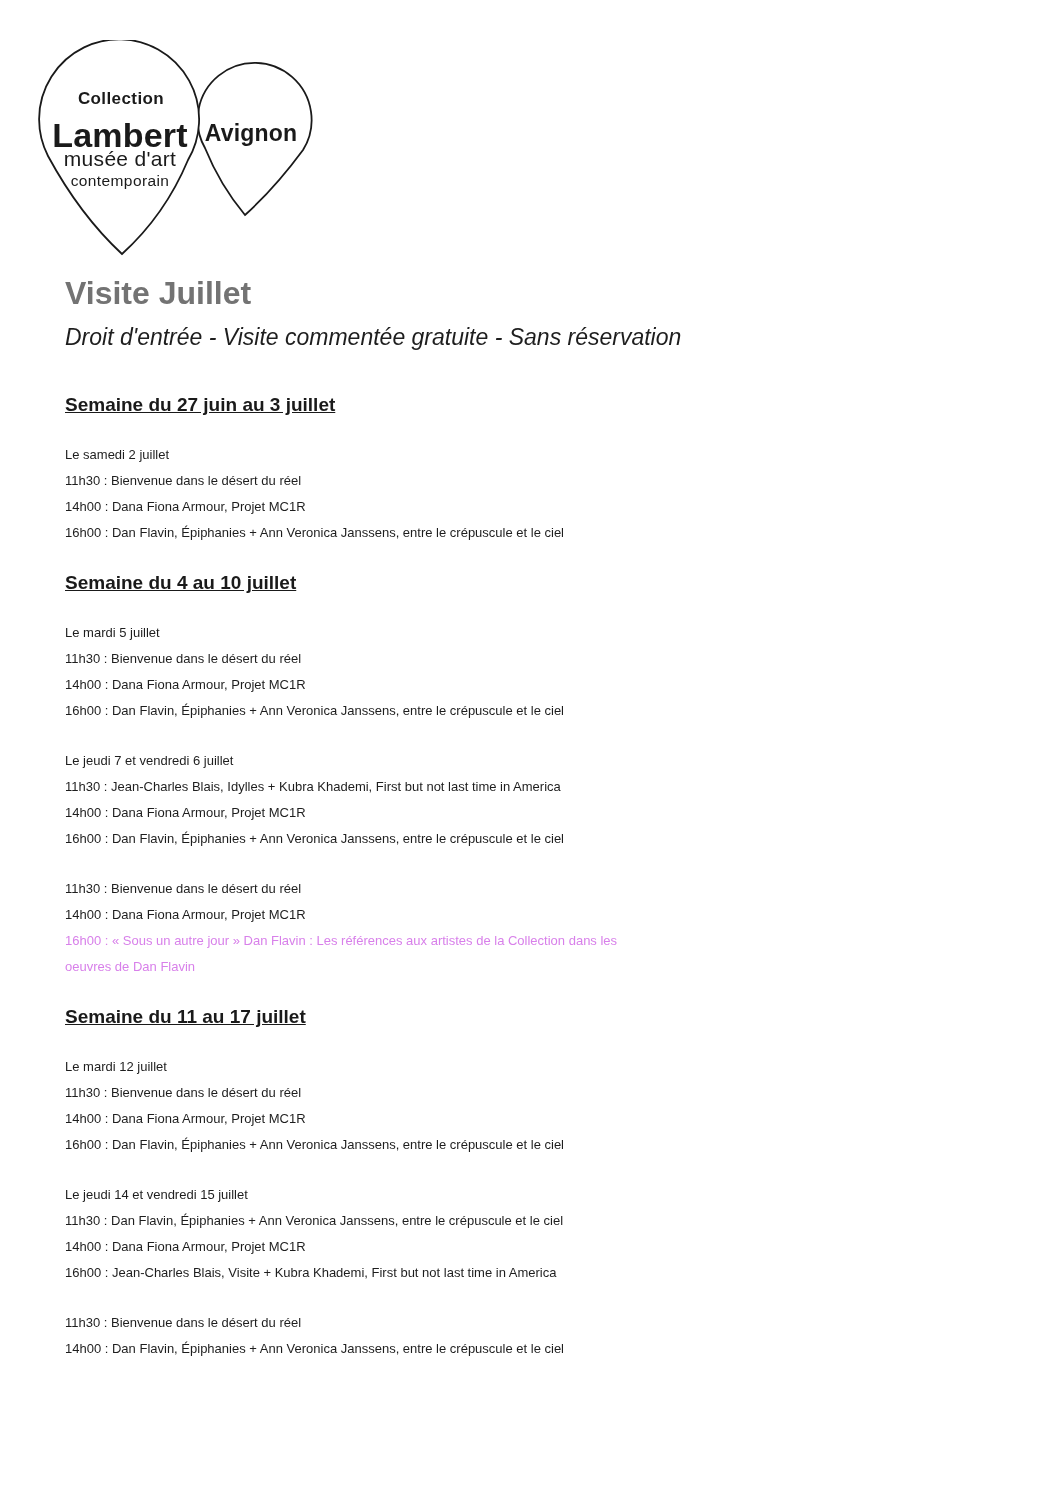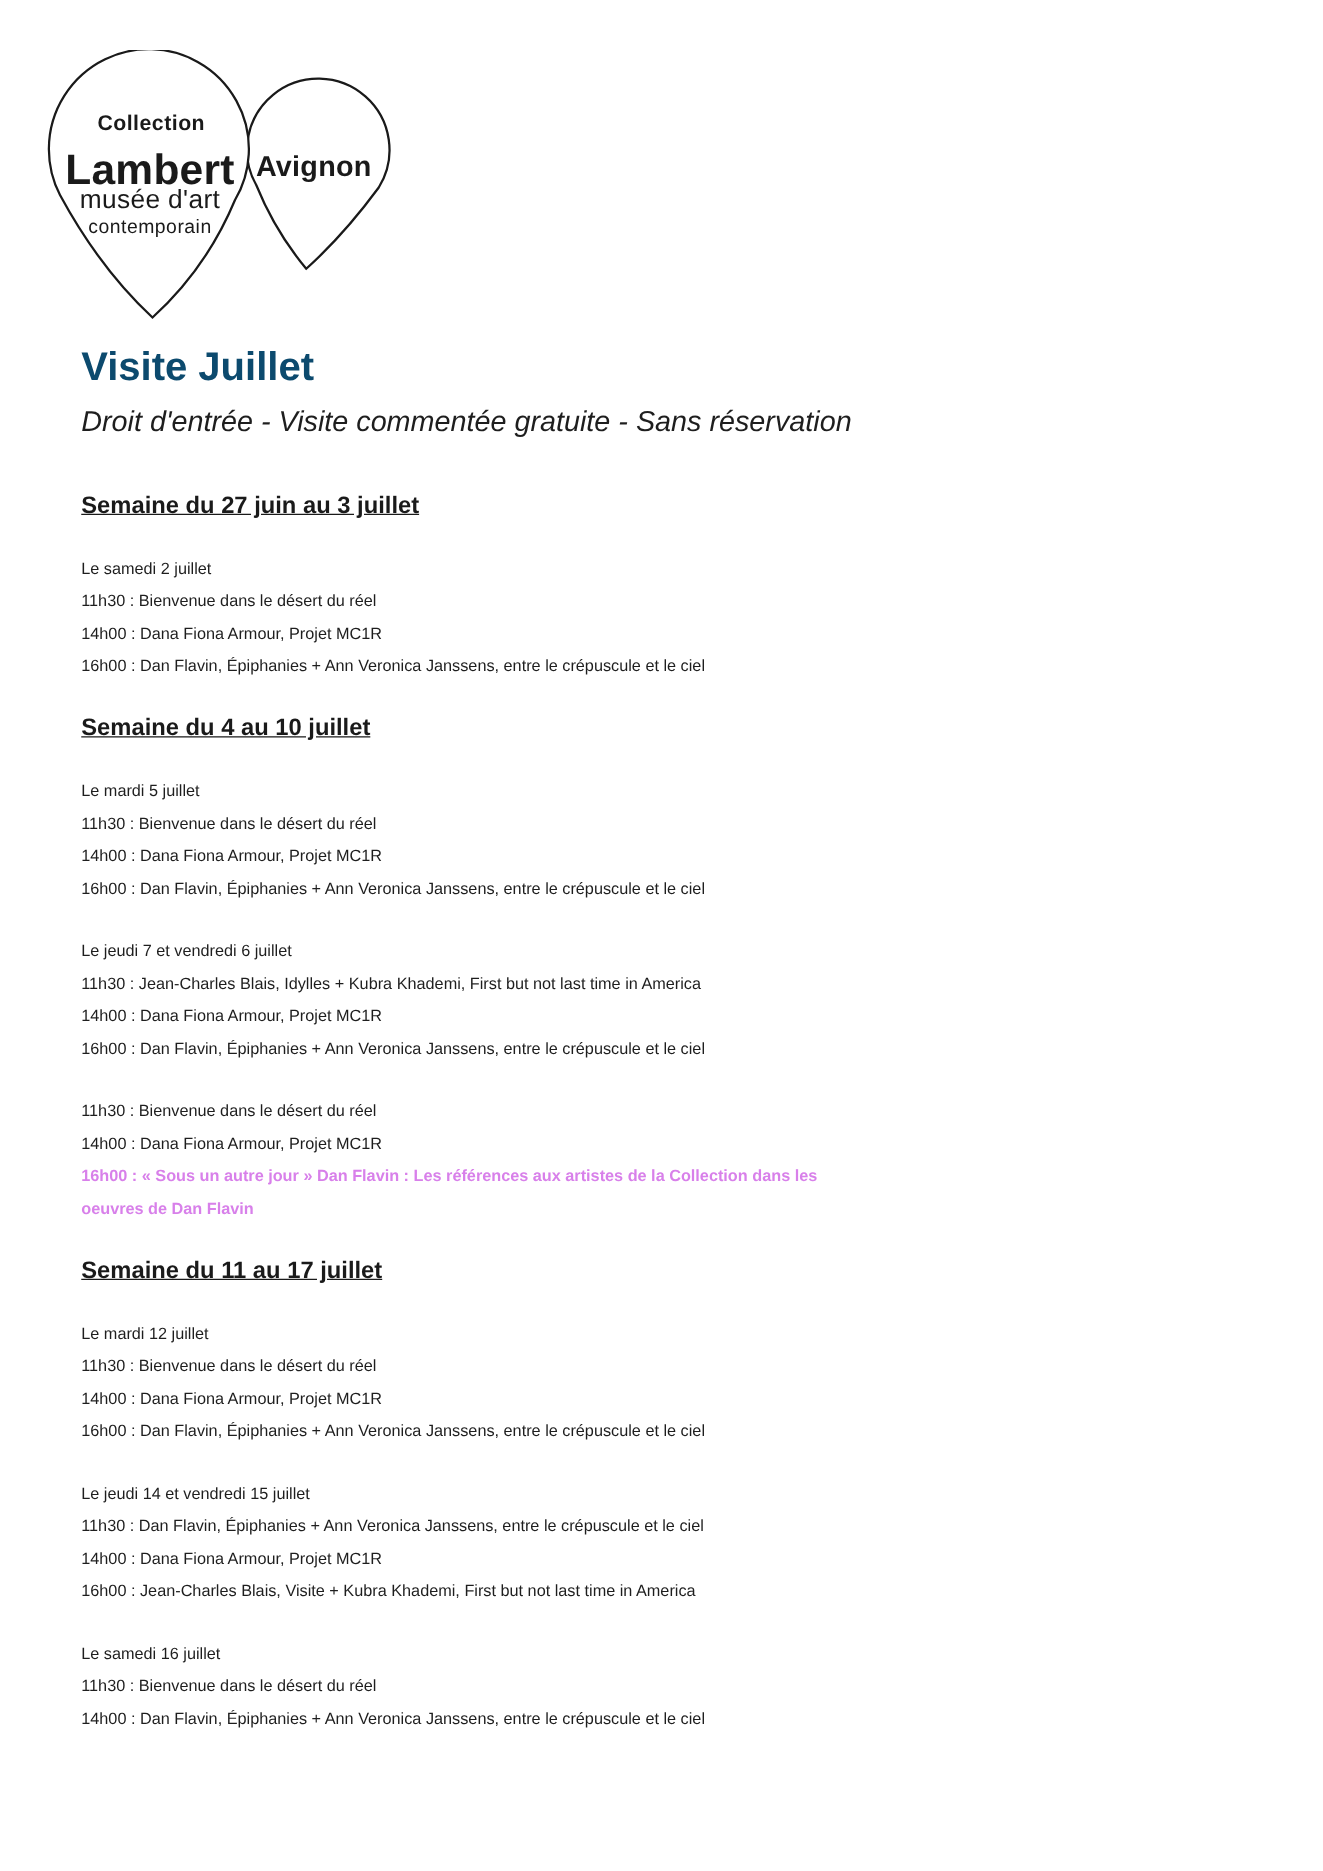--- a/index.html
+++ b/index.html
@@ -40,21 +40,21 @@
     position: absolute;
     left: 65px;
     top: 274px;
     width: 940px;
   }
   h1.page-title {
     margin: 0 0 10px 0;
     font-size: 32px;
     line-height: 38px;
     font-weight: 700;
-    color: #0c4a6e;
+    color: #737373;
   }
   .subtitle {
     margin: 0 0 40px 0;
     font-size: 23px;
     line-height: 30px;
     font-style: italic;
     font-weight: 400;
     color: #1e1e1e;
   }
   h2.section-header {
@@ -69,21 +69,20 @@
     margin: 0 0 24px 0;
   }
   .day-title, .event-line {
     font-size: 13px;
     line-height: 26px;
     font-weight: 400;
     white-space: pre-line;
   }
   .event-line.highlight {
     color: var(--highlight-color, #d880ea);
-    font-weight: bold;
   }
 </style>
 </head>
 <body>
 
 <div class="page">
 
   <svg class="logo-svg" width="300" height="230" viewBox="0 0 300 230">
     <path d="M 210 175 Q 185 145 170 108 A 57 57 0 1 1 268 110 Q 240 148 210 175 Z"></path>
     <path d="M 87 214 Q 45 175 13 116 A 80 80 0 1 1 153 120 Q 130 175 87 214 Z"></path>
@@ -131,20 +130,19 @@
           <div class="event-line">14h00 : Dana Fiona Armour, Projet MC1R</div>
           <div class="event-line">16h00 : Dan Flavin, Épiphanies + Ann Veronica Janssens, entre le crépuscule et le ciel</div>
         </div>
         <div class="day-block">
           <div class="day-title">Le jeudi 14 et vendredi 15 juillet</div>
           <div class="event-line">11h30 : Dan Flavin, Épiphanies + Ann Veronica Janssens, entre le crépuscule et le ciel</div>
           <div class="event-line">14h00 : Dana Fiona Armour, Projet MC1R</div>
           <div class="event-line">16h00 : Jean-Charles Blais, Visite + Kubra Khademi, First but not last time in America</div>
         </div>
         <div class="day-block">
-          <div class="day-title">Le samedi 16 juillet</div>
           <div class="event-line">11h30 : Bienvenue dans le désert du réel</div>
           <div class="event-line">14h00 : Dan Flavin, Épiphanies + Ann Veronica Janssens, entre le crépuscule et le ciel</div>
         </div>
       </div>
   </main>
 
 </div>
 
 </body></html>

